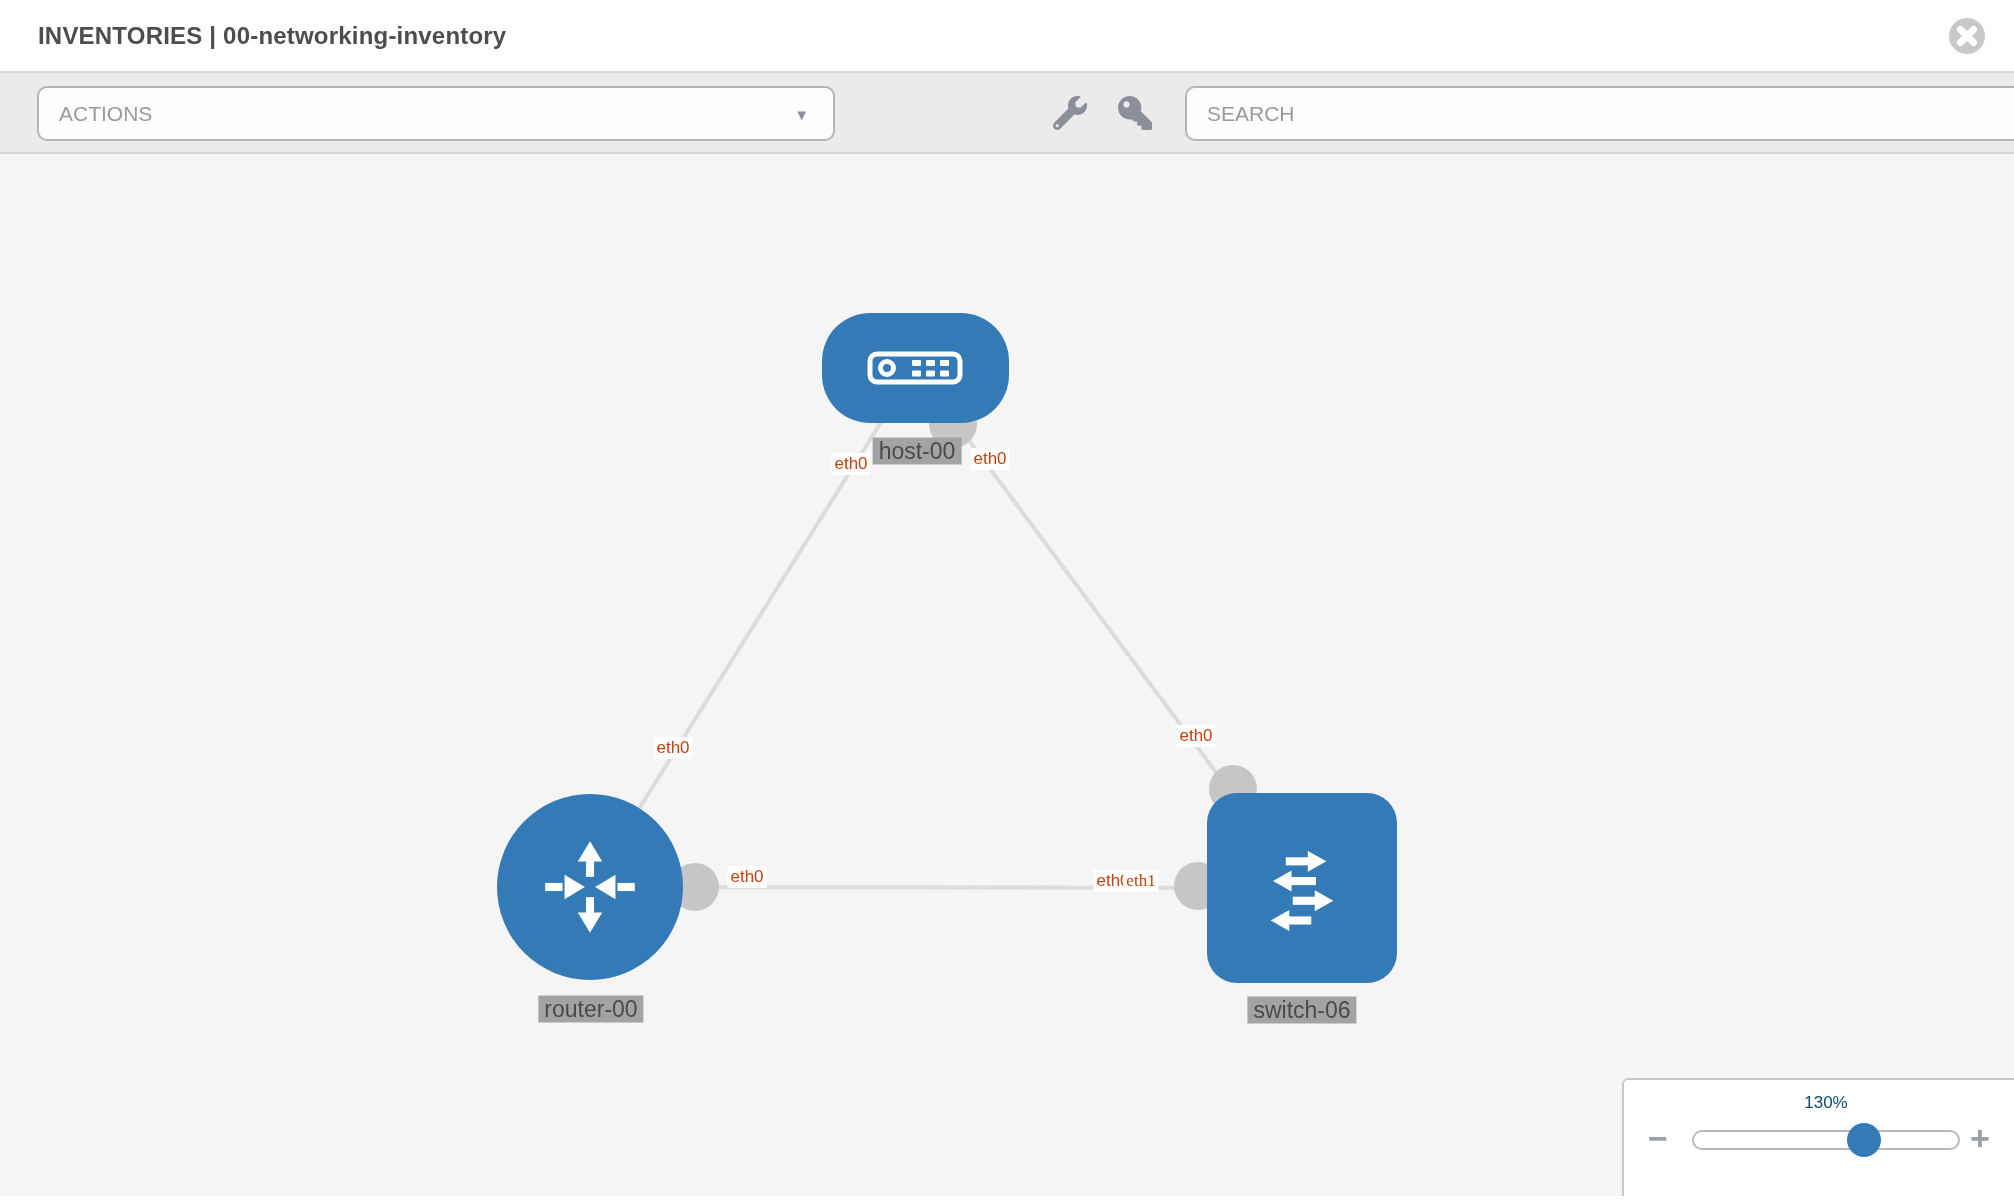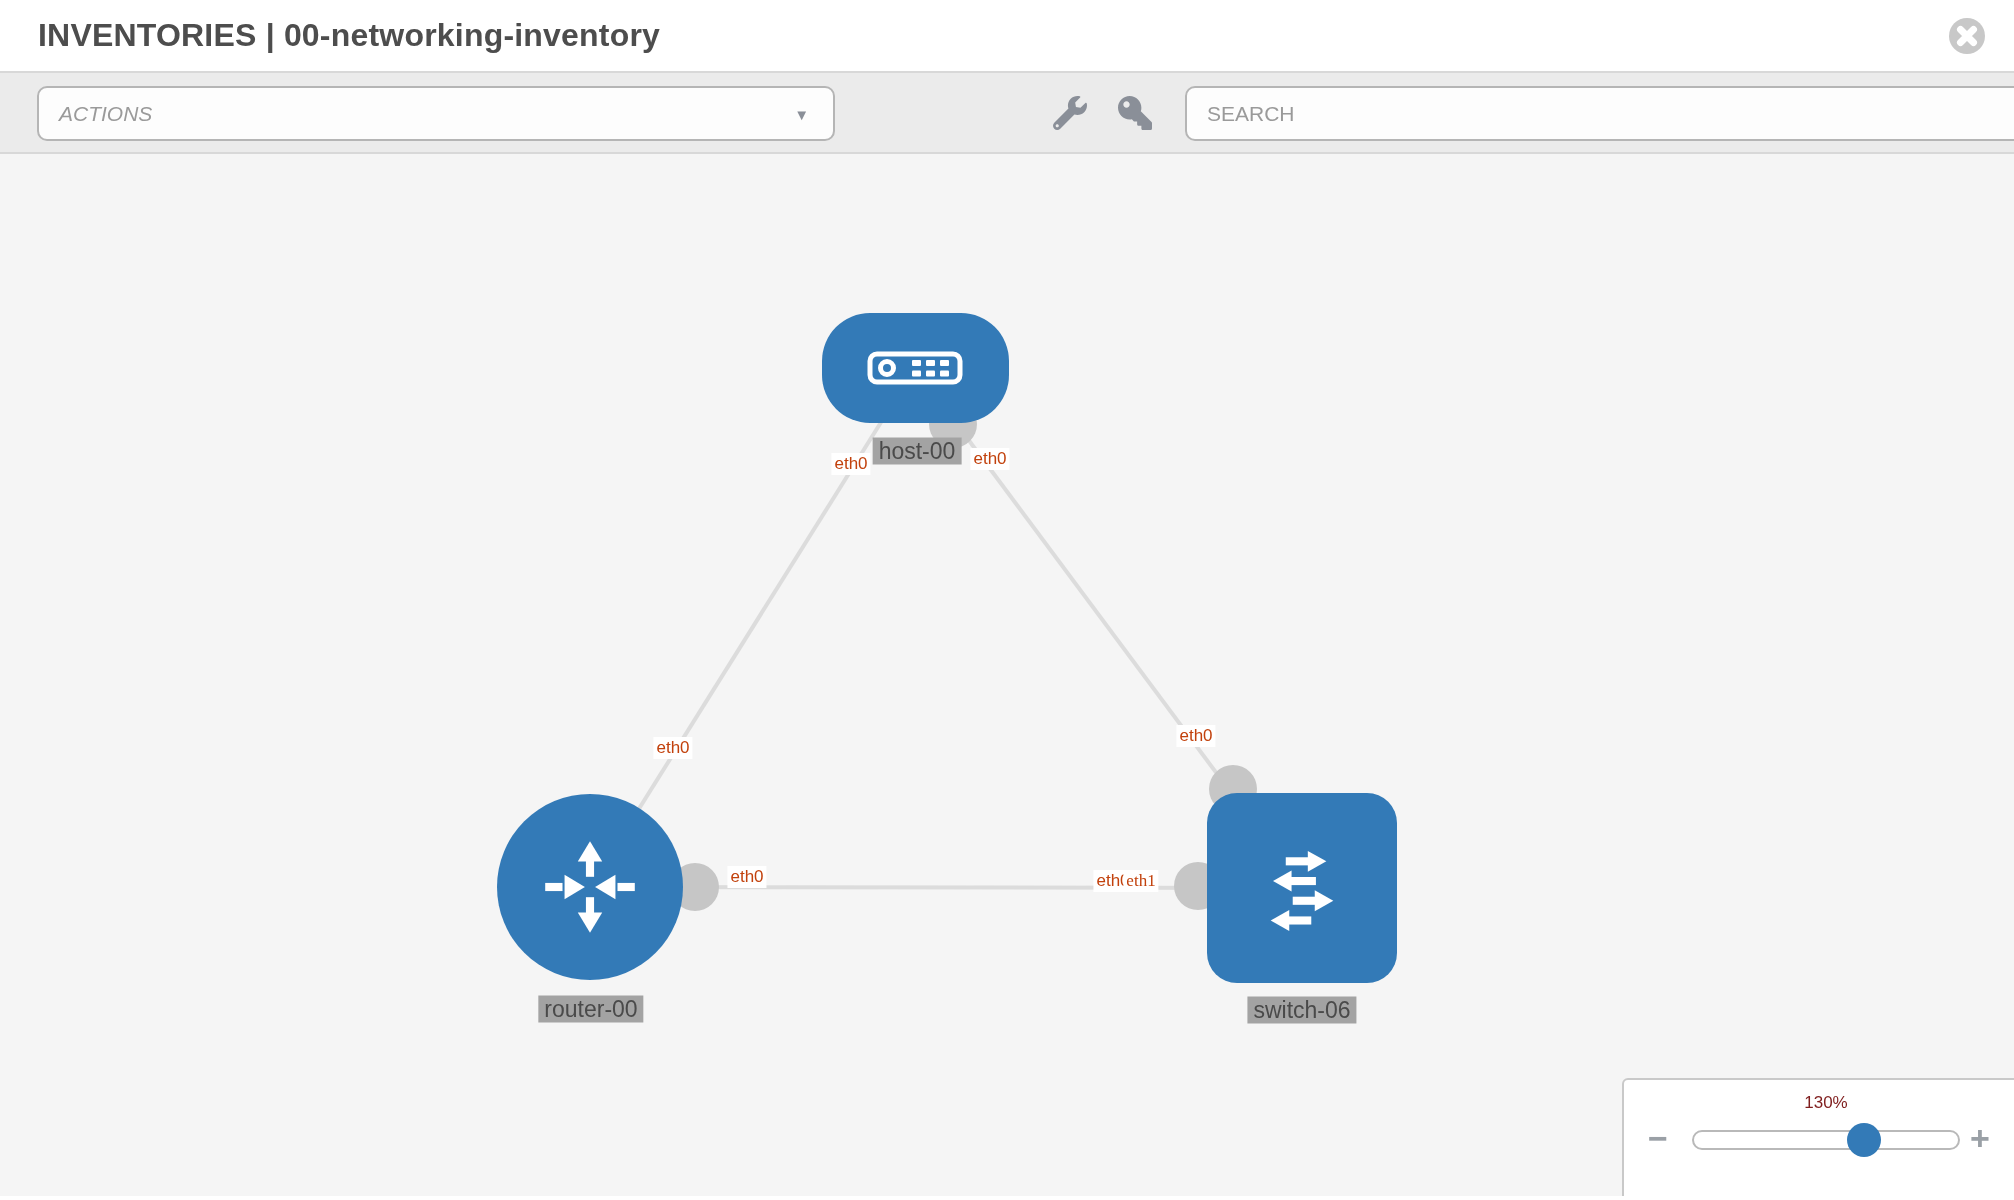--- a/index.html
+++ b/index.html
@@ -3,30 +3,30 @@
 <meta charset="utf-8">
 <style>
   * { margin:0; padding:0; box-sizing:border-box; }
   html,body { width:2014px; height:1200px; overflow:hidden;
     font-family:"Liberation Sans","DejaVu Sans",sans-serif; background:#ffffff; }
 
   
   .header { position:relative; height:73px; background:#ffffff;
     border-bottom:2px solid #d8d8d8; }
   .header-title { position:absolute; left:38px; top:0; line-height:71px;
-    font-size:32px; font-weight:bold; color:#4d4d4d; letter-spacing:0.2px; }
+    font-size:24px; font-weight:bold; color:#4d4d4d; letter-spacing:0.2px; }
   .close-btn { position:absolute; right:28px; top:17px; width:38px; height:38px;
     cursor:pointer; border:none; background:transparent; padding:0; }
 
   
   .toolbar { position:relative; height:81px; background:#ebebeb;
     border-bottom:2px solid #d8d8d8; }
   .dropdown { position:absolute; top:13px; height:55px; background:#fdfdfd;
     border:2px solid #b5b5b5; border-radius:10px; cursor:pointer; }
-  .dropdown-actions { left:37px; width:798px;font-style:italic; }
+  .dropdown-actions { left:37px; width:798px; }
   .dropdown-search  { left:1185px; width:915px; }
   .dropdown-label { position:absolute; left:20px; top:0; line-height:51px;
     font-size:21px; color:#9a9a9a; }
   .caret { position:absolute; right:24px; top:18px; font-size:15px; color:#8a8f98; }
   .icon-btn { position:absolute; top:23px; width:34px; height:34px; border:none;
     background:transparent; padding:0; cursor:pointer; }
   .icon-btn svg { width:100%; height:100%; fill:#8a8f98; }
   .icon-wrench { left:1053px; }
   .icon-key { left:1118px; }
   .icon-key svg { transform:scaleX(-1); }
@@ -41,21 +41,21 @@
     font-size:23px; color:#4a4a4a; background:#a3a3a3; padding:0 6px;
     white-space:nowrap; }
   .iface-label { position:absolute; transform:translate(-50%,-50%);
     font-size:17px; color:#c2410c; background:#ffffff; padding:1px 3px;
     white-space:nowrap; }
 
   
   .zoom-panel { position:absolute; left:1622px; top:924px; width:400px;
     height:140px; background:#ffffff; border:2px solid #c9c9c9; border-radius:6px; }
   .zoom-value { position:absolute; left:68px; top:13px; width:268px;
-    text-align:center; font-size:17px; color:#7f1d1d; }
+    text-align:center; font-size:17px; color:#0c4a6e; }
   .zoom-minus,.zoom-plus { position:absolute; top:41px; border:none;
     background:transparent; font-size:34px; font-weight:900; color:#9aa0a6;
     cursor:pointer; line-height:34px; padding:0; }
   .zoom-minus { left:24px; }
   .zoom-plus  { left:346px; }
   .zoom-track { position:absolute; left:68px; top:50px; width:268px; height:20px;
     background:#ffffff; border:2px solid #b9b9b9; border-radius:10px; cursor:pointer; }
   .zoom-handle { position:absolute; top:43px; width:34px; height:34px;
     border-radius:50%; background:#337ab7; cursor:grab; }
 </style>

